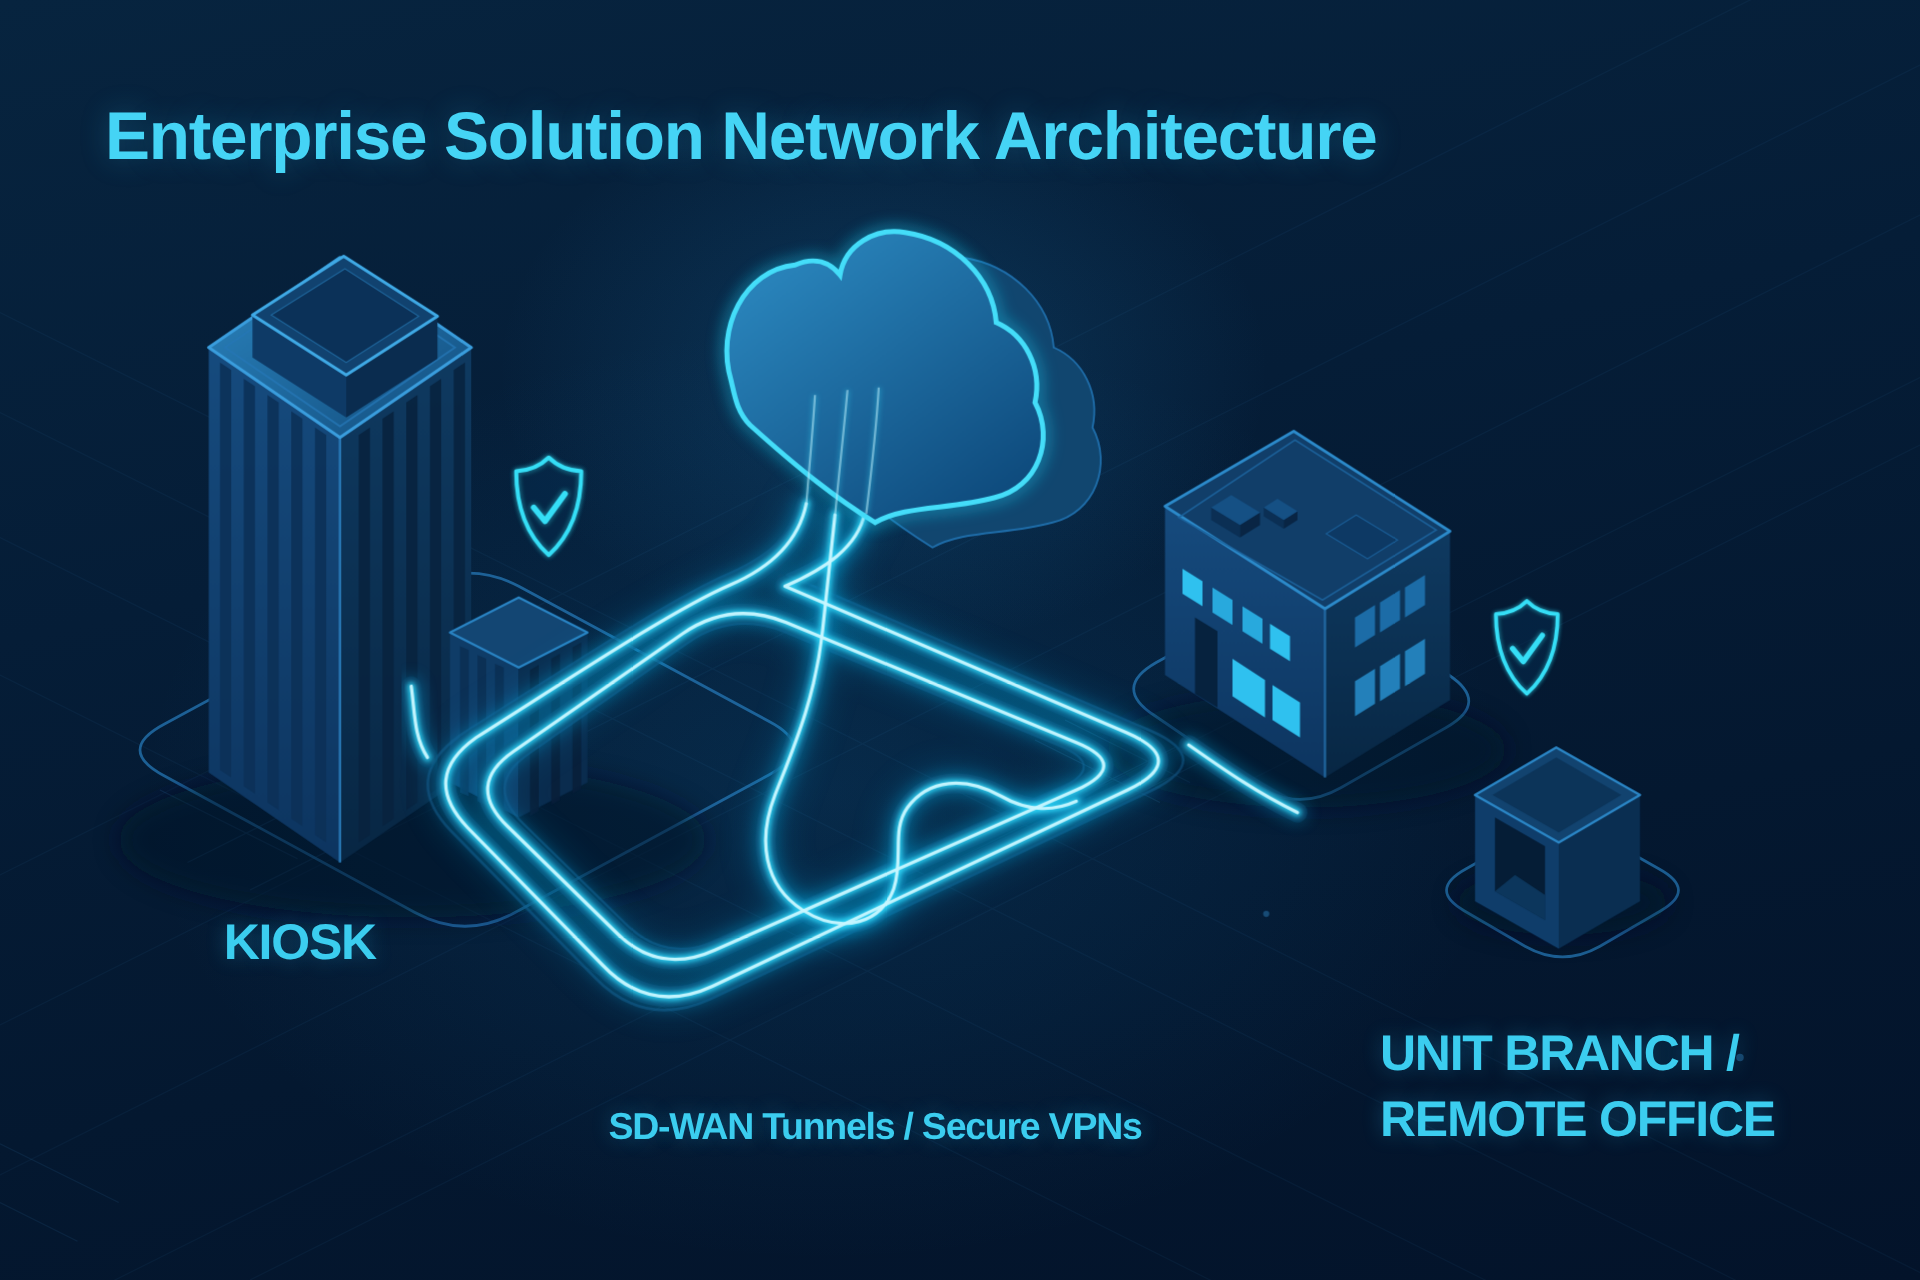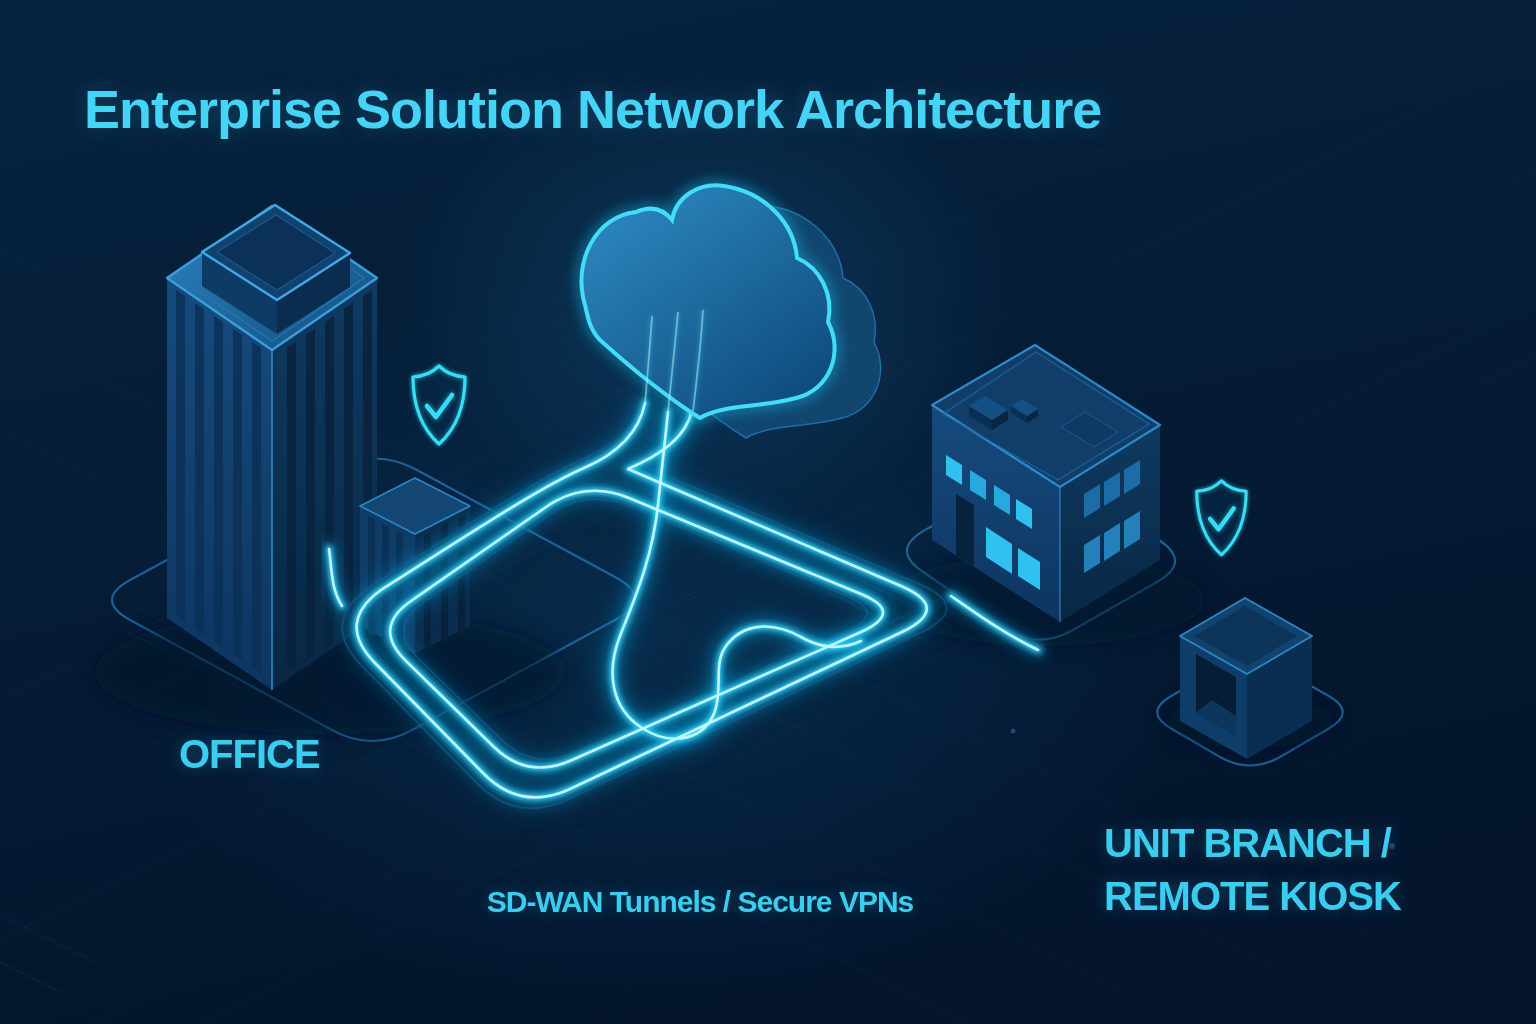--- a/index.html
+++ b/index.html
@@ -287,23 +287,23 @@
 
   <g fill="#2f86c4">
     <circle cx="1013" cy="731" r="2.5" opacity=".45"></circle>
     <circle cx="1392" cy="846" r="3" opacity=".4"></circle>
   </g>
 </svg>
 
 <h1 class="title">Enterprise Solution Network Architecture</h1>
 
 <div class="label label-head">
-  <div>OFFICE</div>
+  <div>KIOSK</div>
 </div>
 
 <div class="label label-tunnels">SD-WAN Tunnels / Secure VPNs</div>
 
 <div class="label label-branch">
   <div>UNIT BRANCH /</div>
-  <div>REMOTE KIOSK</div>
+  <div>REMOTE OFFICE</div>
 </div>
 
 </div>
 
 </body></html>

